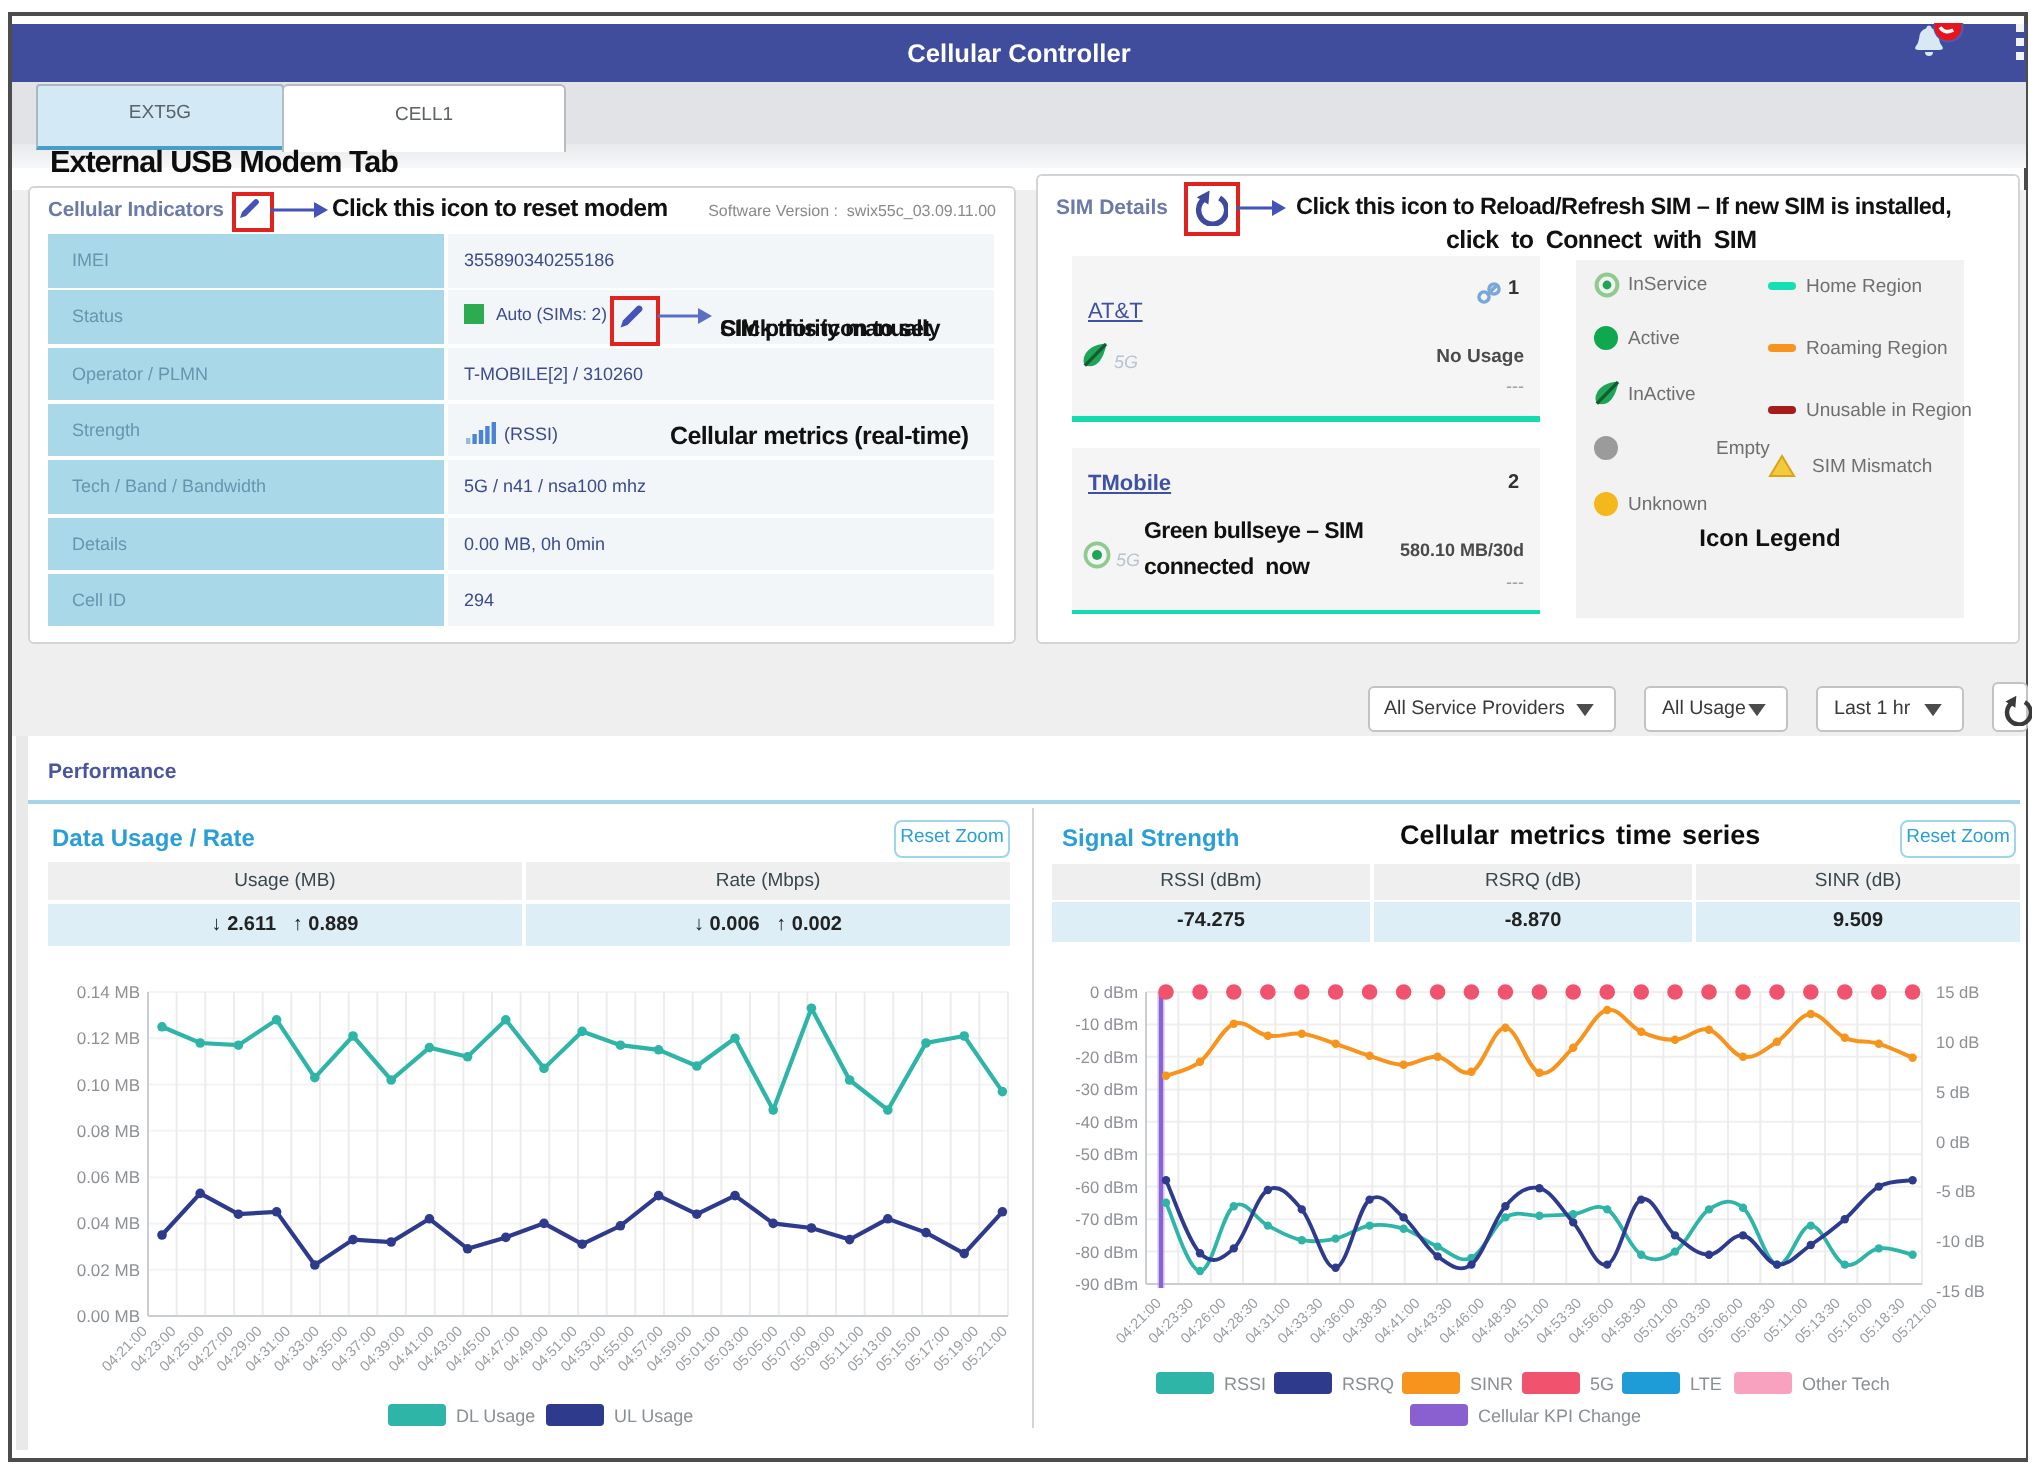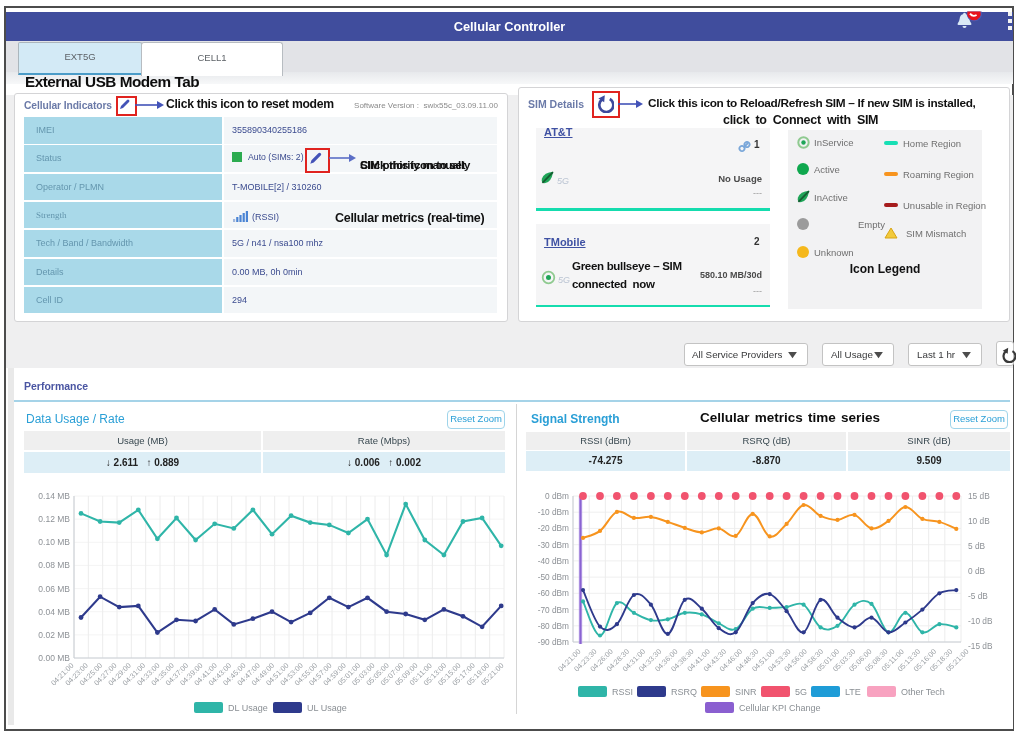--- a/index.html
+++ b/index.html
@@ -56,21 +56,21 @@
 <div class="abs" style="left:232px;top:117.0px;height:26.5px;line-height:26.5px;font-size:9px;color:#3b4b8f;">355890340255186</div>
 <div class="abs" style="left:24px;top:145.3px;width:198px;height:26.5px;background:#a9d9e9;"></div>
 <div class="abs" style="left:223.5px;top:145.3px;width:273px;height:26.5px;background:#f3f6f8;"></div>
 <div class="abs" style="left:36px;top:145.3px;height:26.5px;line-height:26.5px;font-size:9px;color:#6496ae;">Status</div>
 <div class="abs" style="left:24px;top:173.6px;width:198px;height:26.5px;background:#a9d9e9;"></div>
 <div class="abs" style="left:223.5px;top:173.6px;width:273px;height:26.5px;background:#f3f6f8;"></div>
 <div class="abs" style="left:36px;top:173.6px;height:26.5px;line-height:26.5px;font-size:9px;color:#6496ae;">Operator / PLMN</div>
 <div class="abs" style="left:232px;top:173.6px;height:26.5px;line-height:26.5px;font-size:9px;color:#3b4b8f;">T-MOBILE[2] / 310260</div>
 <div class="abs" style="left:24px;top:201.9px;width:198px;height:26.5px;background:#a9d9e9;"></div>
 <div class="abs" style="left:223.5px;top:201.9px;width:273px;height:26.5px;background:#f3f6f8;"></div>
-<div class="abs" style="left:36px;top:201.9px;height:19px;line-height:26.5px;font-size:9px;color:#6496ae;font-family:Liberation Serif, serif;">Strength</div>
+<div class="abs" style="left:36px;top:201.9px;height:19px;line-height:26.5px;font-size:9px;color:#6496ae;">Strength</div>
 <div class="abs" style="left:24px;top:230.2px;width:198px;height:26.5px;background:#a9d9e9;"></div>
 <div class="abs" style="left:223.5px;top:230.2px;width:273px;height:26.5px;background:#f3f6f8;"></div>
 <div class="abs" style="left:36px;top:230.2px;height:26.5px;line-height:26.5px;font-size:9px;color:#6496ae;">Tech / Band / Bandwidth</div>
 <div class="abs" style="left:232px;top:230.2px;height:26.5px;line-height:26.5px;font-size:9px;color:#3b4b8f;">5G / n41 / nsa100 mhz</div>
 <div class="abs" style="left:24px;top:258.5px;width:198px;height:26.5px;background:#a9d9e9;"></div>
 <div class="abs" style="left:223.5px;top:258.5px;width:273px;height:26.5px;background:#f3f6f8;"></div>
 <div class="abs" style="left:36px;top:258.5px;height:26.5px;line-height:26.5px;font-size:9px;color:#6496ae;">Details</div>
 <div class="abs" style="left:232px;top:258.5px;height:26.5px;line-height:26.5px;font-size:9px;color:#3b4b8f;">0.00 MB, 0h 0min</div>
 <div class="abs" style="left:24px;top:286.8px;width:198px;height:26.5px;background:#a9d9e9;"></div>
 <div class="abs" style="left:223.5px;top:286.8px;width:273px;height:26.5px;background:#f3f6f8;"></div>
@@ -109,21 +109,21 @@
   </svg>
 <svg class="abs" style="left:618px;top:98px;" width="26" height="12" viewBox="0 0 26 12">
     <line x1="0" y1="6" x2="18" y2="6" stroke="#4353b8" stroke-width="1.6"></line>
     <path d="M18 2 L25 6 L18 10 z" fill="#4353b8"></path>
   </svg>
 <div class="abs ann" style="left:648px;top:96px;font-size:11.8px;">Click this icon to Reload/Refresh SIM – If new SIM is installed,</div>
 <div class="abs ann" style="left:723px;top:113px;font-size:12.5px;word-spacing:3px;">click to Connect with SIM</div>
 
 <div class="abs" style="left:536px;top:128px;width:234px;height:83px;background:#f5f5f6;"></div>
 <div class="abs" style="left:536px;top:208px;width:234px;height:2.6px;background:#15dcae;"></div>
-<div class="abs" style="left:544px;top:126px;font-size:11px;font-weight:bold;color:#3f51a3;text-decoration:underline;">AT&amp;T</div>
+<div class="abs" style="left:544px;top:150px;font-size:11px;font-weight:normal;color:#3f51a3;text-decoration:underline;">AT&amp;T</div>
 <svg class="abs" style="left:738px;top:140px;" width="13" height="13" viewBox="0 0 13 13">
     <g stroke="#7aa7d9" stroke-width="1.8" fill="none">
       <path d="M5.5 7.5 L10 3"></path>
       <rect x="1.5" y="6" width="5" height="5" rx="2.5" transform="rotate(-45 4 8.5)"></rect>
       <rect x="6.5" y="2" width="5" height="5" rx="2.5" transform="rotate(-45 9 4.5)"></rect>
     </g>
   </svg>
 <div class="abs" style="left:754px;top:139px;font-size:10px;font-weight:bold;color:#333;">1</div>
 <svg class="abs" style="left:539px;top:170px;" width="16" height="16" viewBox="0 0 14 14">
     <path d="M12.5 1.5 Q4.5 2 2.6 7.5 Q1.6 11.5 5 11.5 Q10.5 11.5 12.5 1.5 z" fill="#1fa558"></path>
@@ -196,21 +196,21 @@
     <path d="M15.8 6.0 A7 7 0 1 1 8.2 6.4" fill="none" stroke="#3a3a3a" stroke-width="2.6"></path>
     <path d="M4.4 5.6 L10.8 2.2 L10.2 9.2 z" fill="#3a3a3a"></path>
   </svg>
 
 <div class="abs" style="left:14px;top:368px;width:999px;height:361px;background:#fff;"></div>
 <div class="abs" style="left:8px;top:368px;width:5.5px;height:357px;background:#e9e9e9;"></div>
 <div class="abs" style="left:24px;top:380px;font-size:10.5px;font-weight:600;color:#4a55a2;">Performance</div>
 <div class="abs" style="left:14px;top:400px;width:996px;height:1.5px;background:#a5d3e8;"></div>
 <div class="abs" style="left:516px;top:404px;width:1px;height:310px;background:#d5d5d5;"></div>
 
-<div class="abs" style="left:26px;top:412px;font-size:12px;font-weight:normal;color:#2a9fd6;">Data Usage / Rate</div>
+<div class="abs" style="left:26px;top:412px;font-size:12px;font-weight:bold;color:#2a9fd6;">Data Usage / Rate</div>
 <div class="abs" style="left:447px;top:410px;width:58px;height:19px;border:1.5px solid #9fd4ea;border-radius:4px;box-sizing:border-box;background:#fdfefe;"></div>
 <div class="abs" style="left:447px;top:410px;width:58px;height:19px;line-height:18px;text-align:center;font-size:9.5px;color:#2a9fd6;">Reset Zoom</div>
 <div class="abs" style="left:24px;top:431px;width:237px;height:19px;background:#efefef;"></div>
 <div class="abs" style="left:263px;top:431px;width:242px;height:19px;background:#efefef;"></div>
 <div class="abs" style="left:24px;top:431px;width:237px;height:19px;text-align:center;line-height:19px;font-size:9.5px;color:#37474f;">Usage (MB)</div>
 <div class="abs" style="left:263px;top:431px;width:242px;height:19px;text-align:center;line-height:19px;font-size:9.5px;color:#37474f;">Rate (Mbps)</div>
 <div class="abs" style="left:24px;top:452px;width:237px;height:21px;background:#ddeef6;"></div>
 <div class="abs" style="left:263px;top:452px;width:242px;height:21px;background:#ddeef6;"></div>
 <div class="abs" style="left:24px;top:452px;width:237px;height:21px;text-align:center;line-height:21px;font-size:10px;font-weight:bold;color:#222;">↓ 2.611&nbsp;&nbsp;&nbsp;↑ 0.889</div>
 <div class="abs" style="left:263px;top:452px;width:242px;height:21px;text-align:center;line-height:21px;font-size:10px;font-weight:bold;color:#222;">↓ 0.006&nbsp;&nbsp;&nbsp;↑ 0.002</div>

